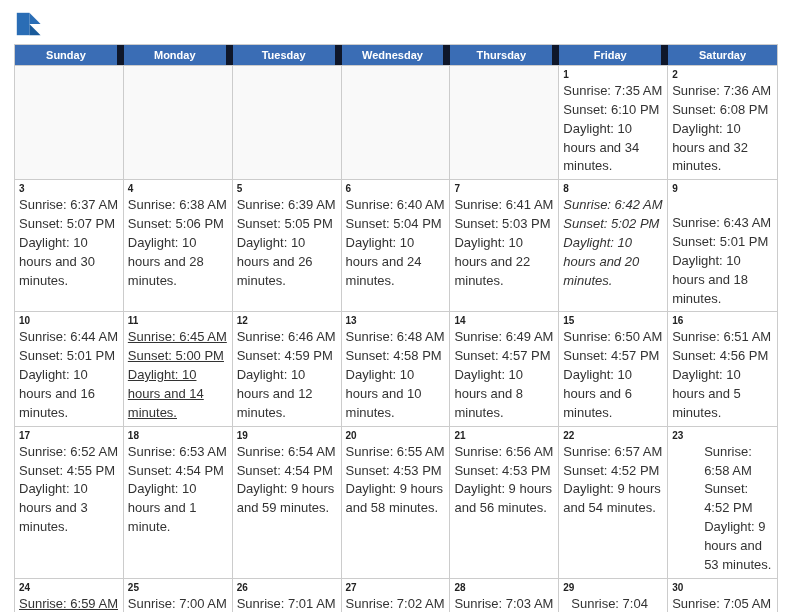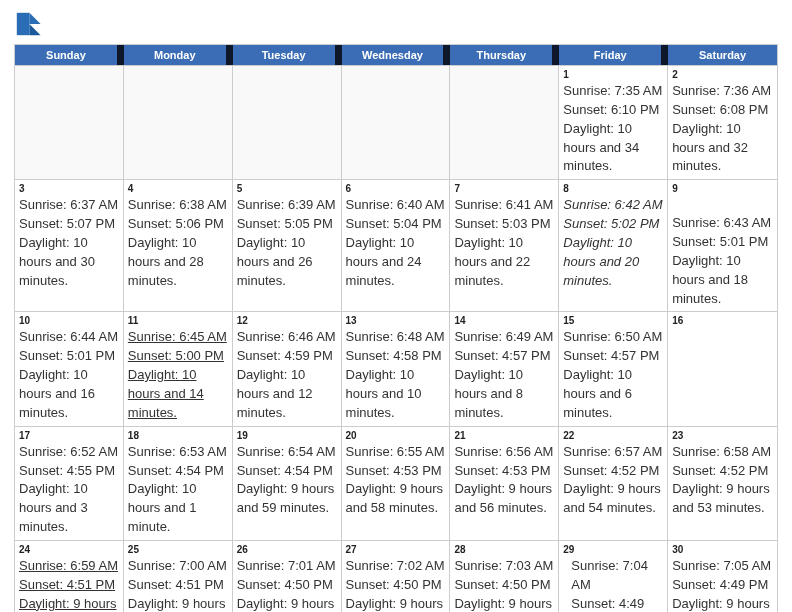--- a/index.html
+++ b/index.html
@@ -235,20 +235,23 @@
 Daylight: 10 hours and 8 minutes.</div>
           </div>
           <div class="cal-cell">
             <div class="day-num">15</div>
             <div class="day-info" style="white-space: pre-line;">Sunrise: 6:50 AM
 Sunset: 4:57 PM
 Daylight: 10 hours and 6 minutes.</div>
           </div>
           <div class="cal-cell">
             <div class="day-num">16</div>
+            <div class="day-info" style="white-space: pre-line;">Sunrise: 6:51 AM
+Sunset: 4:56 PM
+Daylight: 10 hours and 5 minutes.</div>
           </div>
         </div>
         <div class="cal-row">
           <div class="cal-cell">
             <div class="day-num">17</div>
             <div class="day-info" style="white-space: pre-line;">Sunrise: 6:52 AM
 Sunset: 4:55 PM
 Daylight: 10 hours and 3 minutes.</div>
           </div>
           <div class="cal-cell">
@@ -276,21 +279,21 @@
 Daylight: 9 hours and 56 minutes.</div>
           </div>
           <div class="cal-cell">
             <div class="day-num">22</div>
             <div class="day-info" style="white-space: pre-line;">Sunrise: 6:57 AM
 Sunset: 4:52 PM
 Daylight: 9 hours and 54 minutes.</div>
           </div>
           <div class="cal-cell">
             <div class="day-num">23</div>
-            <div class="day-info" style="white-space: pre-line;">Sunrise: 6:58 AM
+            <div class="day-info" style="white-space: pre-line; margin-left: 32px;">Sunrise: 6:58 AM
 Sunset: 4:52 PM
 Daylight: 9 hours and 53 minutes.</div>
           </div>
         </div>
         <div class="cal-row">
           <div class="cal-cell">
             <div class="day-num">24</div>
             <div class="day-info" style="white-space: pre-line; text-decoration: underline;">Sunrise: 6:59 AM
 Sunset: 4:51 PM
 Daylight: 9 hours and 51 minutes.</div>

